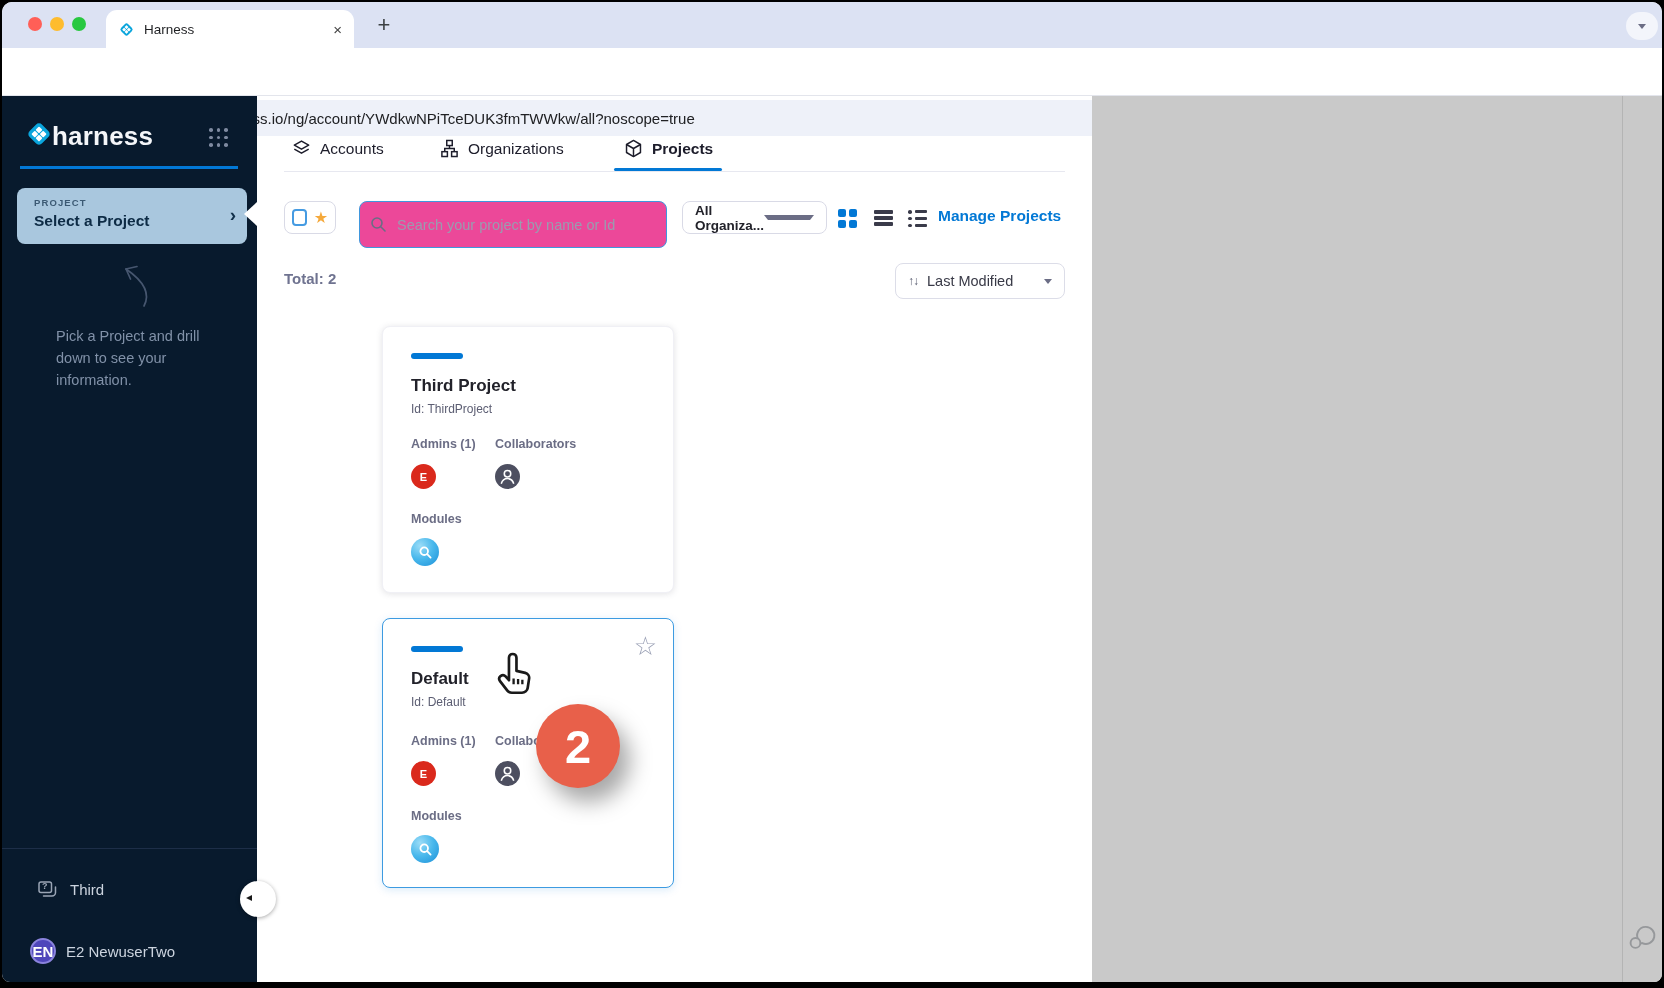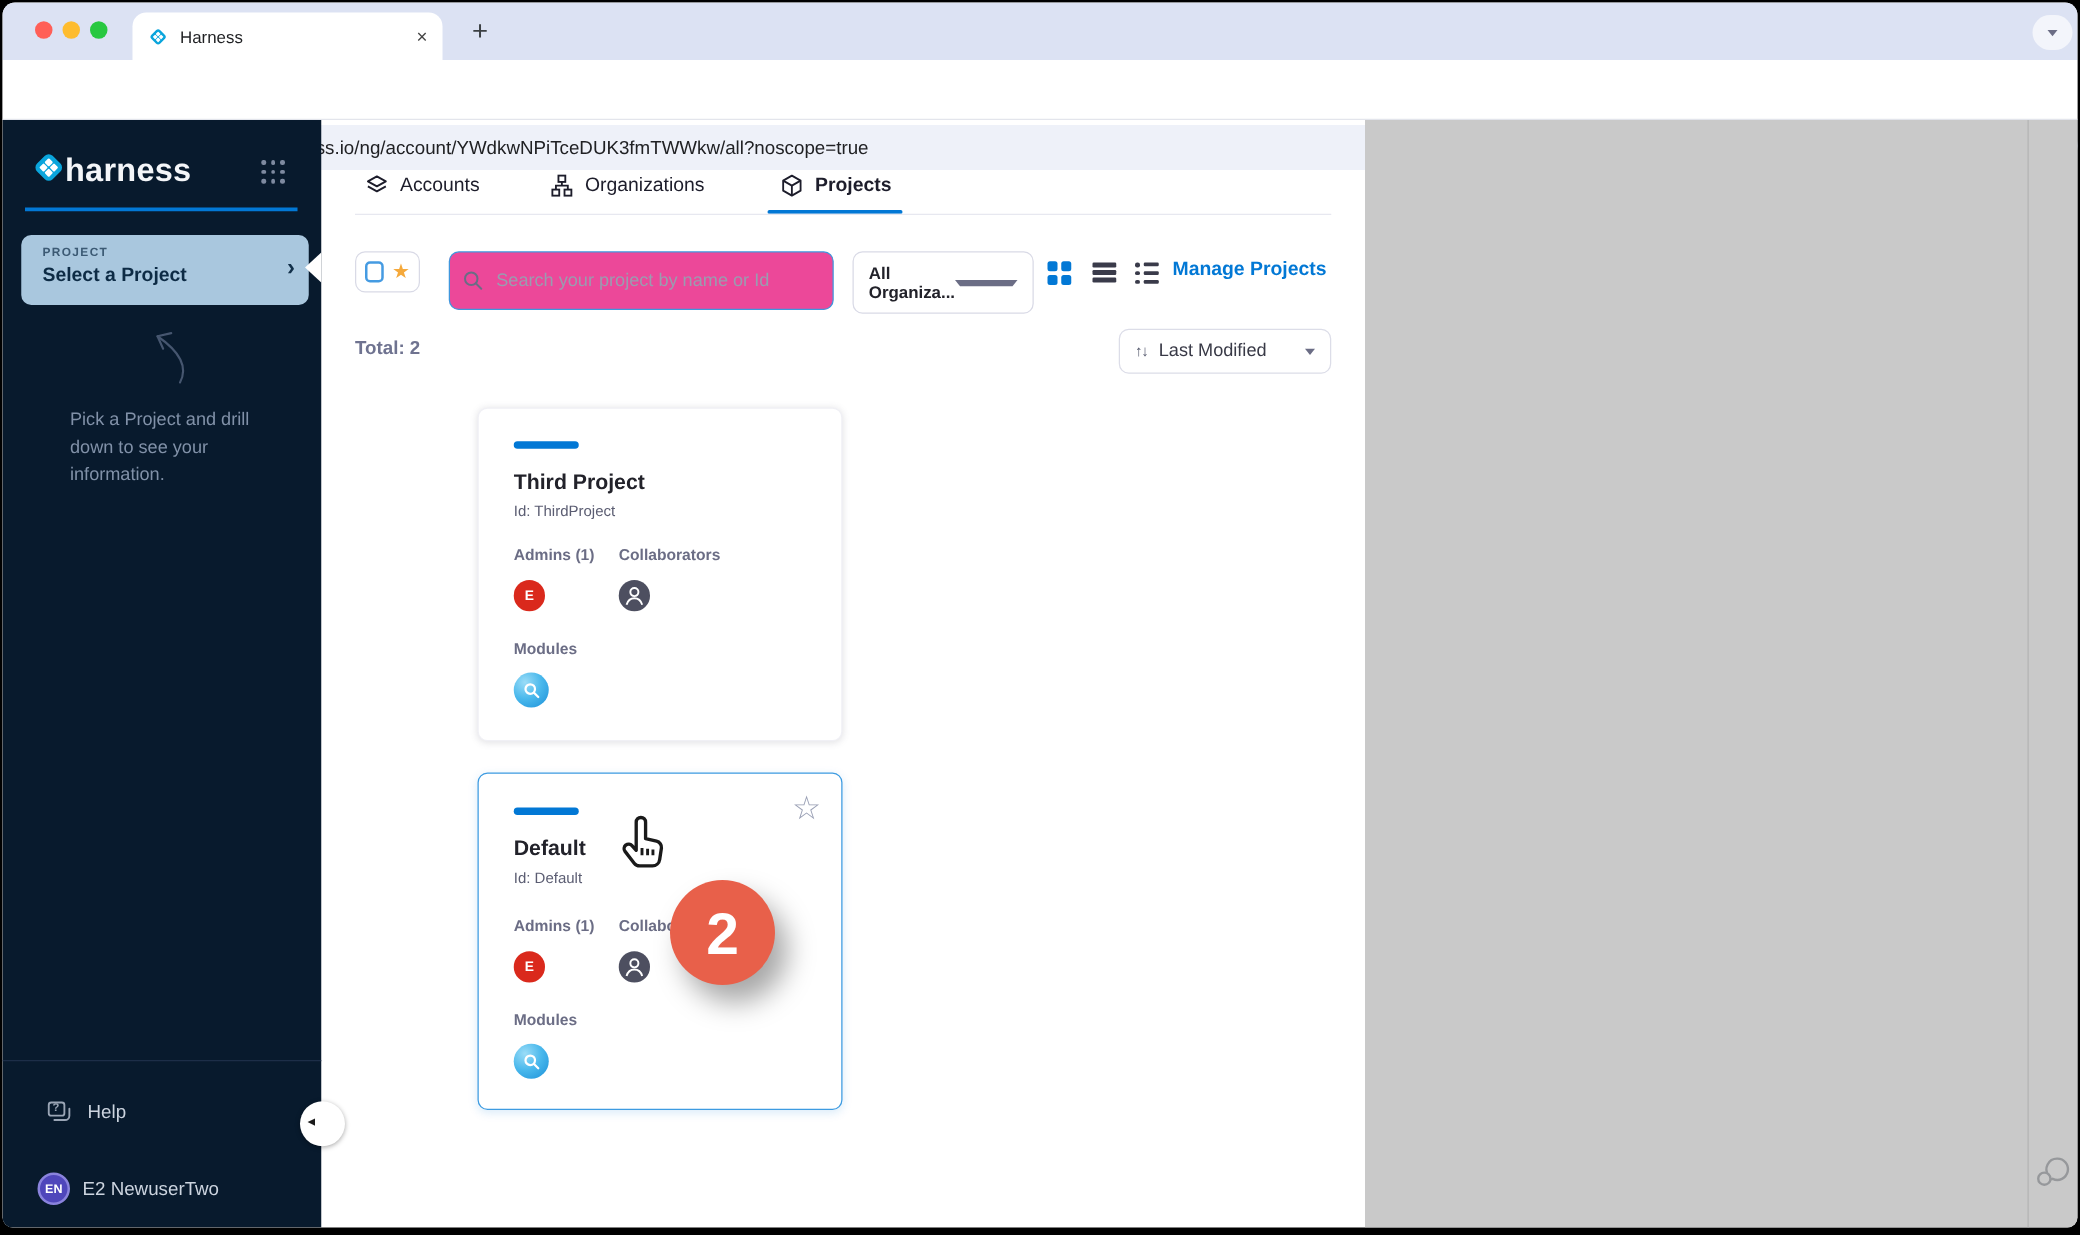--- a/index.html
+++ b/index.html
@@ -47,41 +47,41 @@
   .seltag{position:absolute;left:242px;top:200px;width:0;height:0;
     border-top:12px solid transparent;border-bottom:12px solid transparent;border-right:13px solid #fff;}
   .hint{position:absolute;left:54px;top:324px;width:152px;font-size:14.5px;line-height:1.5;color:#8191a8;}
   .sb-div{position:absolute;left:0;top:846px;width:255px;height:1px;background:#1d2e48;}
   .helprow{position:absolute;left:34px;top:877px;display:flex;align-items:center;gap:11px;}
   .helptext{font-size:15px;color:#ccd4df;}
   .help-q{position:absolute;left:40px;top:879px;font-size:9px;font-weight:700;color:#9aa5b5;}
   .userrow{position:absolute;left:28px;top:936px;display:flex;align-items:center;gap:10px;}
   .en-avatar{width:26px;height:26px;border-radius:50%;background:#4f46bb;border:2px solid #8a83dd;
     box-sizing:border-box;display:flex;align-items:center;justify-content:center;
-    font-size:10px;font-weight:700;color:#fff;}
+    font-size:15px;font-weight:700;color:#fff;}
   .username{font-size:15px;color:#ccd4df;}
   .handle{position:absolute;left:238px;top:879px;width:36px;height:36px;border-radius:50%;background:#fff;
     box-shadow:0 1px 4px rgba(0,0,0,.35);}
   .handle-g{position:absolute;left:244px;top:888px;font-size:12px;color:#1a1a1a;}
   
   .scopetab{position:absolute;top:137px;display:flex;align-items:center;gap:9px;font-size:15.5px;color:#1d1d2b;}
   .scopetab.active{font-weight:700;}
   .tab-underline{position:absolute;left:612px;top:166px;width:108px;height:3px;background:#0278d5;border-radius:2px;}
   .tabs-border{position:absolute;left:282px;top:169px;width:781px;height:1px;background:#e7e8f0;}
   
   .favgroup{position:absolute;left:282px;top:199px;width:52px;height:33px;border:1px solid #d9dae6;
     border-radius:8px;box-sizing:border-box;display:flex;align-items:center;padding:0 7px;gap:7px;}
   .cbox{width:17px;height:17px;border:2px solid #459be2;border-radius:4px;box-sizing:border-box;background:#fff;}
   .favstar{font-size:16px;color:#f5a93b;line-height:1;}
   .search{position:absolute;left:357px;top:199px;width:308px;height:47px;border:1.5px solid #3f97dd;
     border-radius:8px;box-sizing:border-box;display:flex;align-items:center;padding:0 10px;background:#ec4899;}
   .search input{border:none;outline:none;flex:1;font-size:14.5px;margin-left:8px;color:#333;
     font-family:"Liberation Sans",sans-serif;background:transparent;}
   .search input::placeholder{color:#9a9cb0;}
-  .orgdrop{position:absolute;left:680px;top:199px;width:145px;height:50px;border:1px solid #d9dae6;
+  .orgdrop{position:absolute;left:680px;top:199px;width:145px;height:33px;border:1px solid #d9dae6;
     border-radius:8px;box-sizing:border-box;display:flex;align-items:center;padding:0 12px;background:#fff;}
   .orgdrop span{font-size:13.5px;font-weight:600;color:#22222a;flex:1;}
   .caret{width:0;height:0;border-left:4.5px solid transparent;border-right:4.5px solid transparent;
     border-top:5.5px solid #6b6d85;}
   .gridicon{position:absolute;left:836px;top:207px;width:19px;height:19px;display:grid;
     grid-template-columns:1fr 1fr;gap:2.5px;}
   .gridicon i{background:#0278d5;border-radius:2px;}
   .rowsicon{position:absolute;left:872px;top:208px;width:19px;display:flex;flex-direction:column;gap:2.5px;}
   .rowsicon i{height:3.6px;background:#3a3b4a;border-radius:1px;}
   .dlist{position:absolute;left:906px;top:208px;display:flex;flex-direction:column;gap:3.2px;}
@@ -225,21 +225,21 @@
     <path d="M22 15 L33 12.5 M22 15 L26.5 25" fill="none" stroke="#46566f" stroke-width="1.7" stroke-linecap="round"></path>
   </svg>
   <div class="hint">Pick a Project and drill down to see your information.</div>
 
   <div class="sb-div"></div>
   <div class="helprow">
     <svg width="23" height="21" viewBox="0 0 23 21">
       <rect x="3" y="3" width="12.5" height="10.5" rx="2" fill="none" stroke="#9aa5b5" stroke-width="1.5"></rect>
       <path d="M7.5 17 h8.5 a3.5 3.5 0 0 0 3.5 -3.5 V8" fill="none" stroke="#9aa5b5" stroke-width="1.5" stroke-linecap="round"></path>
     </svg>
-    <span class="helptext">Help</span>
+    <span class="helptext">Third</span>
   </div>
   <span class="help-q">?</span>
 
   <div class="userrow">
     <span class="en-avatar">EN</span>
     <span class="username">E2 NewuserTwo</span>
   </div>
   <div class="handle"></div>
   <span class="handle-g">◂</span>
 

